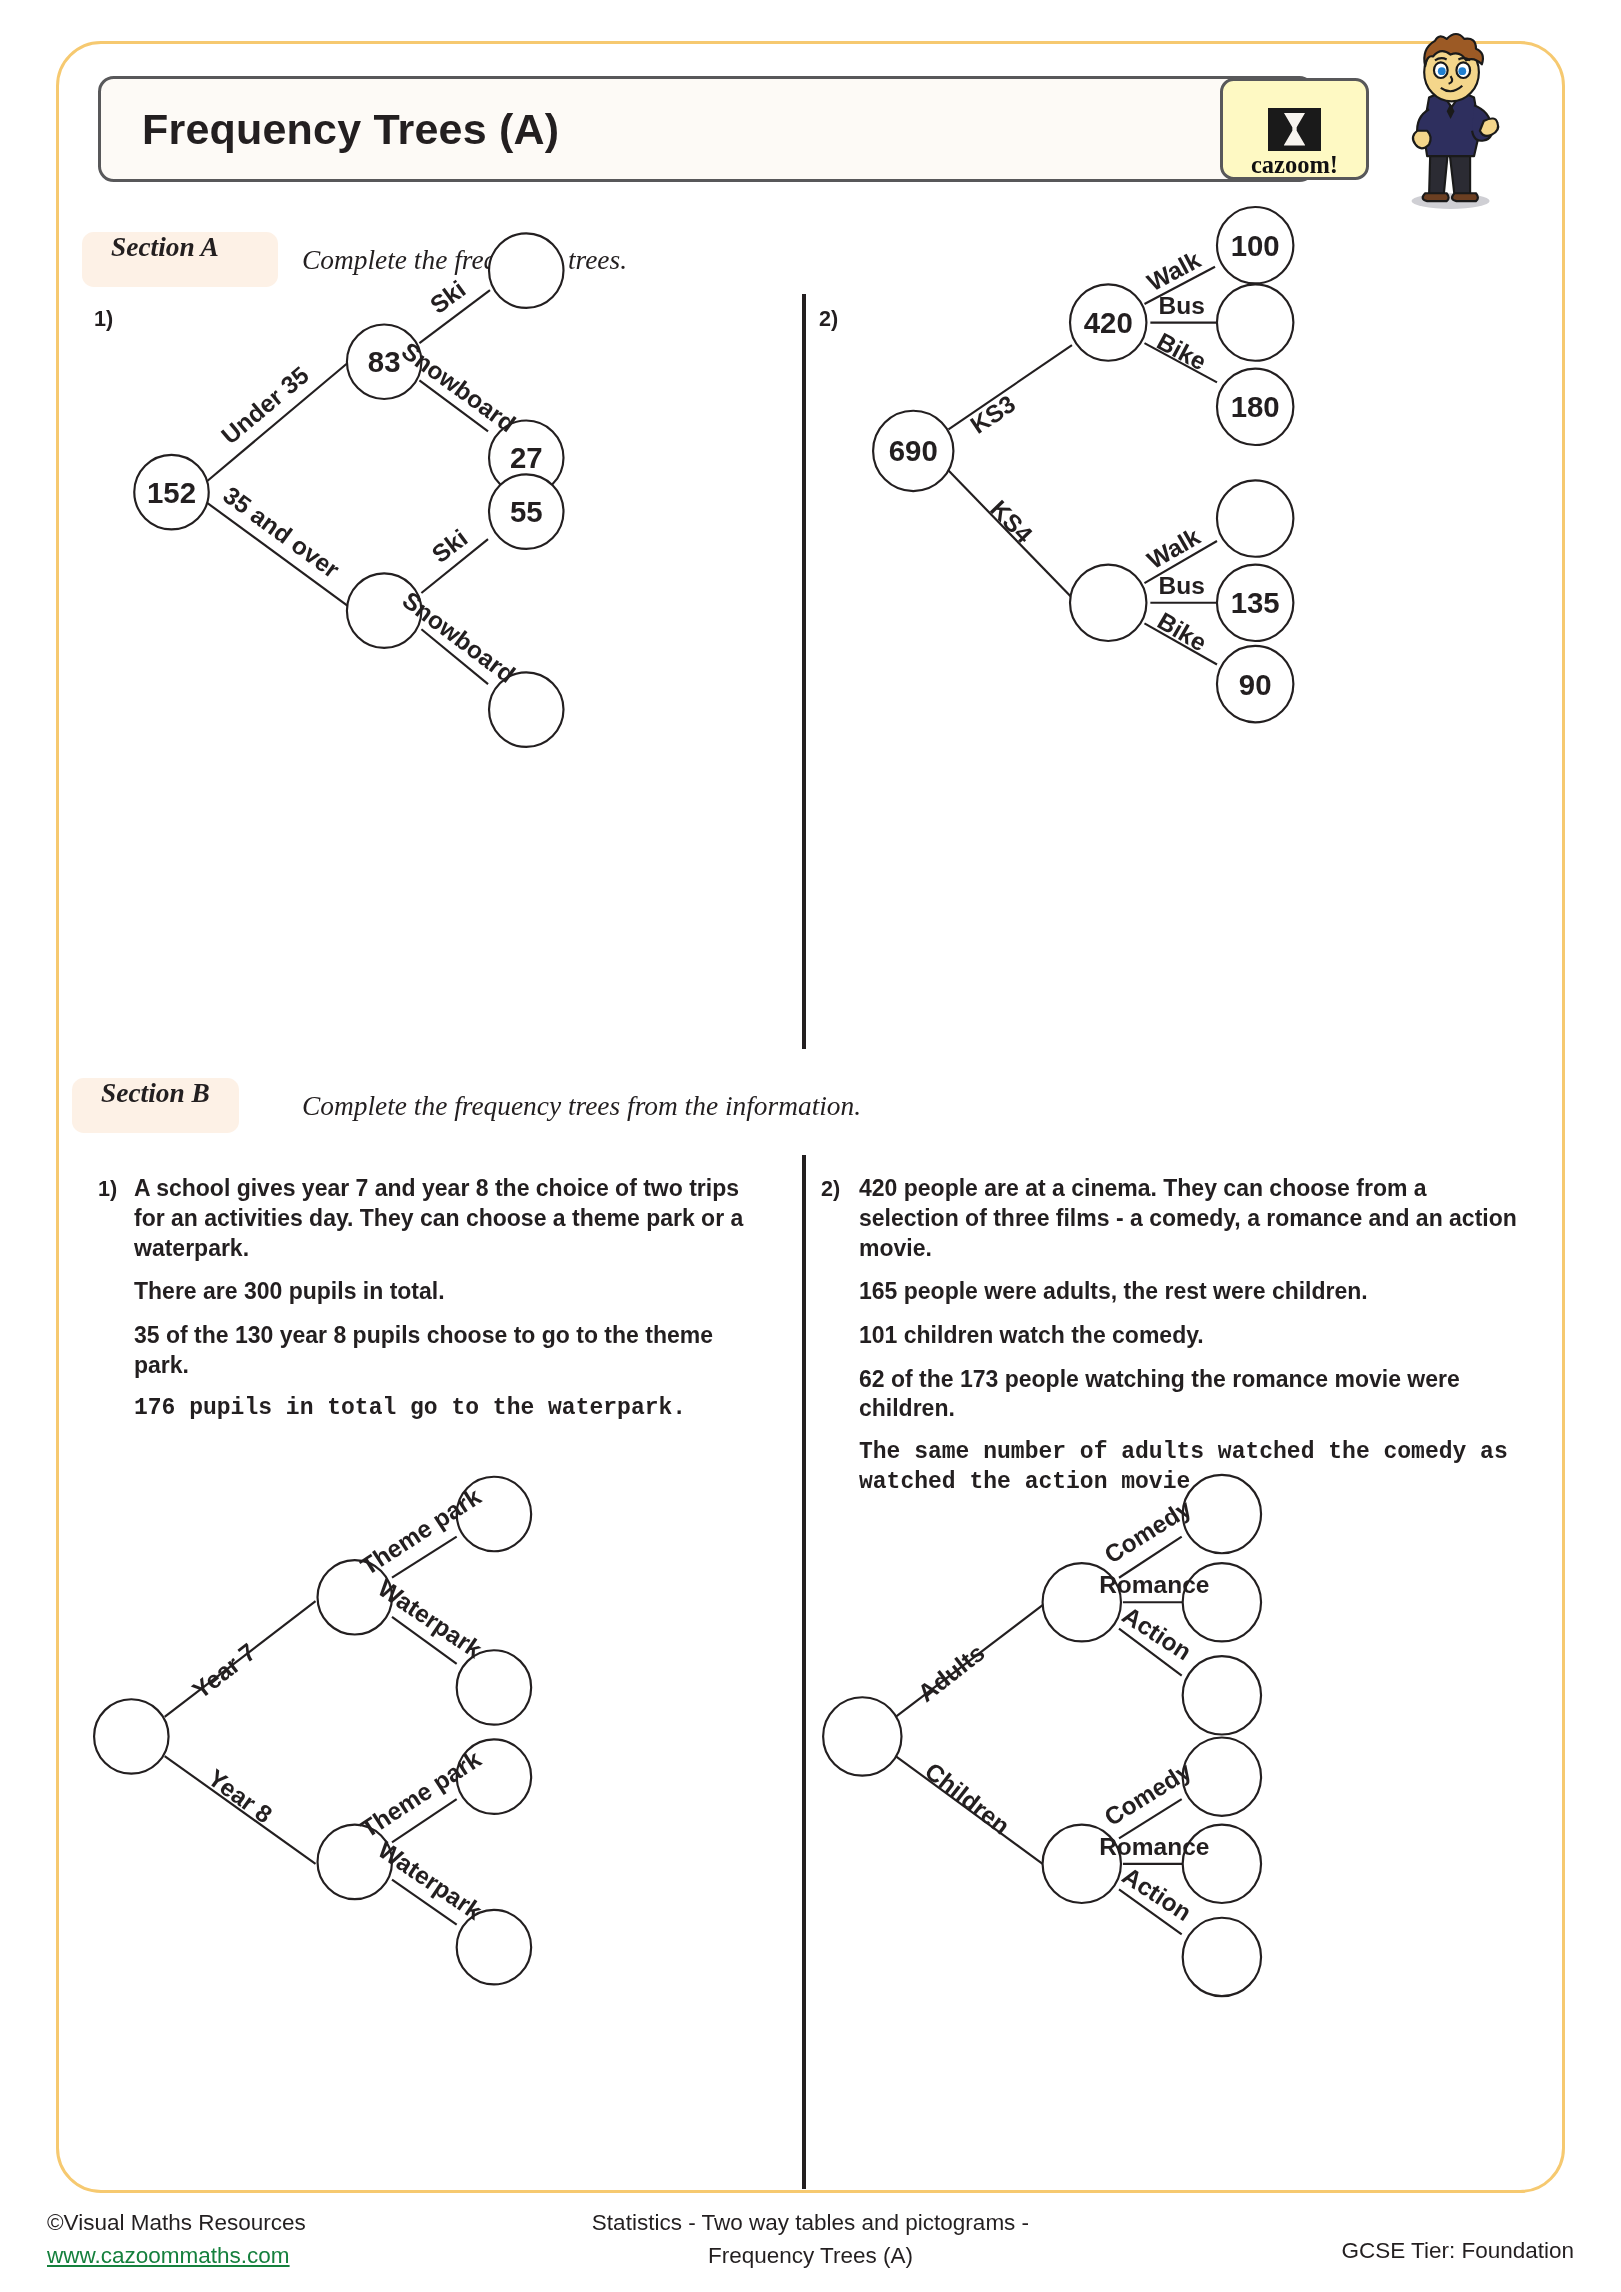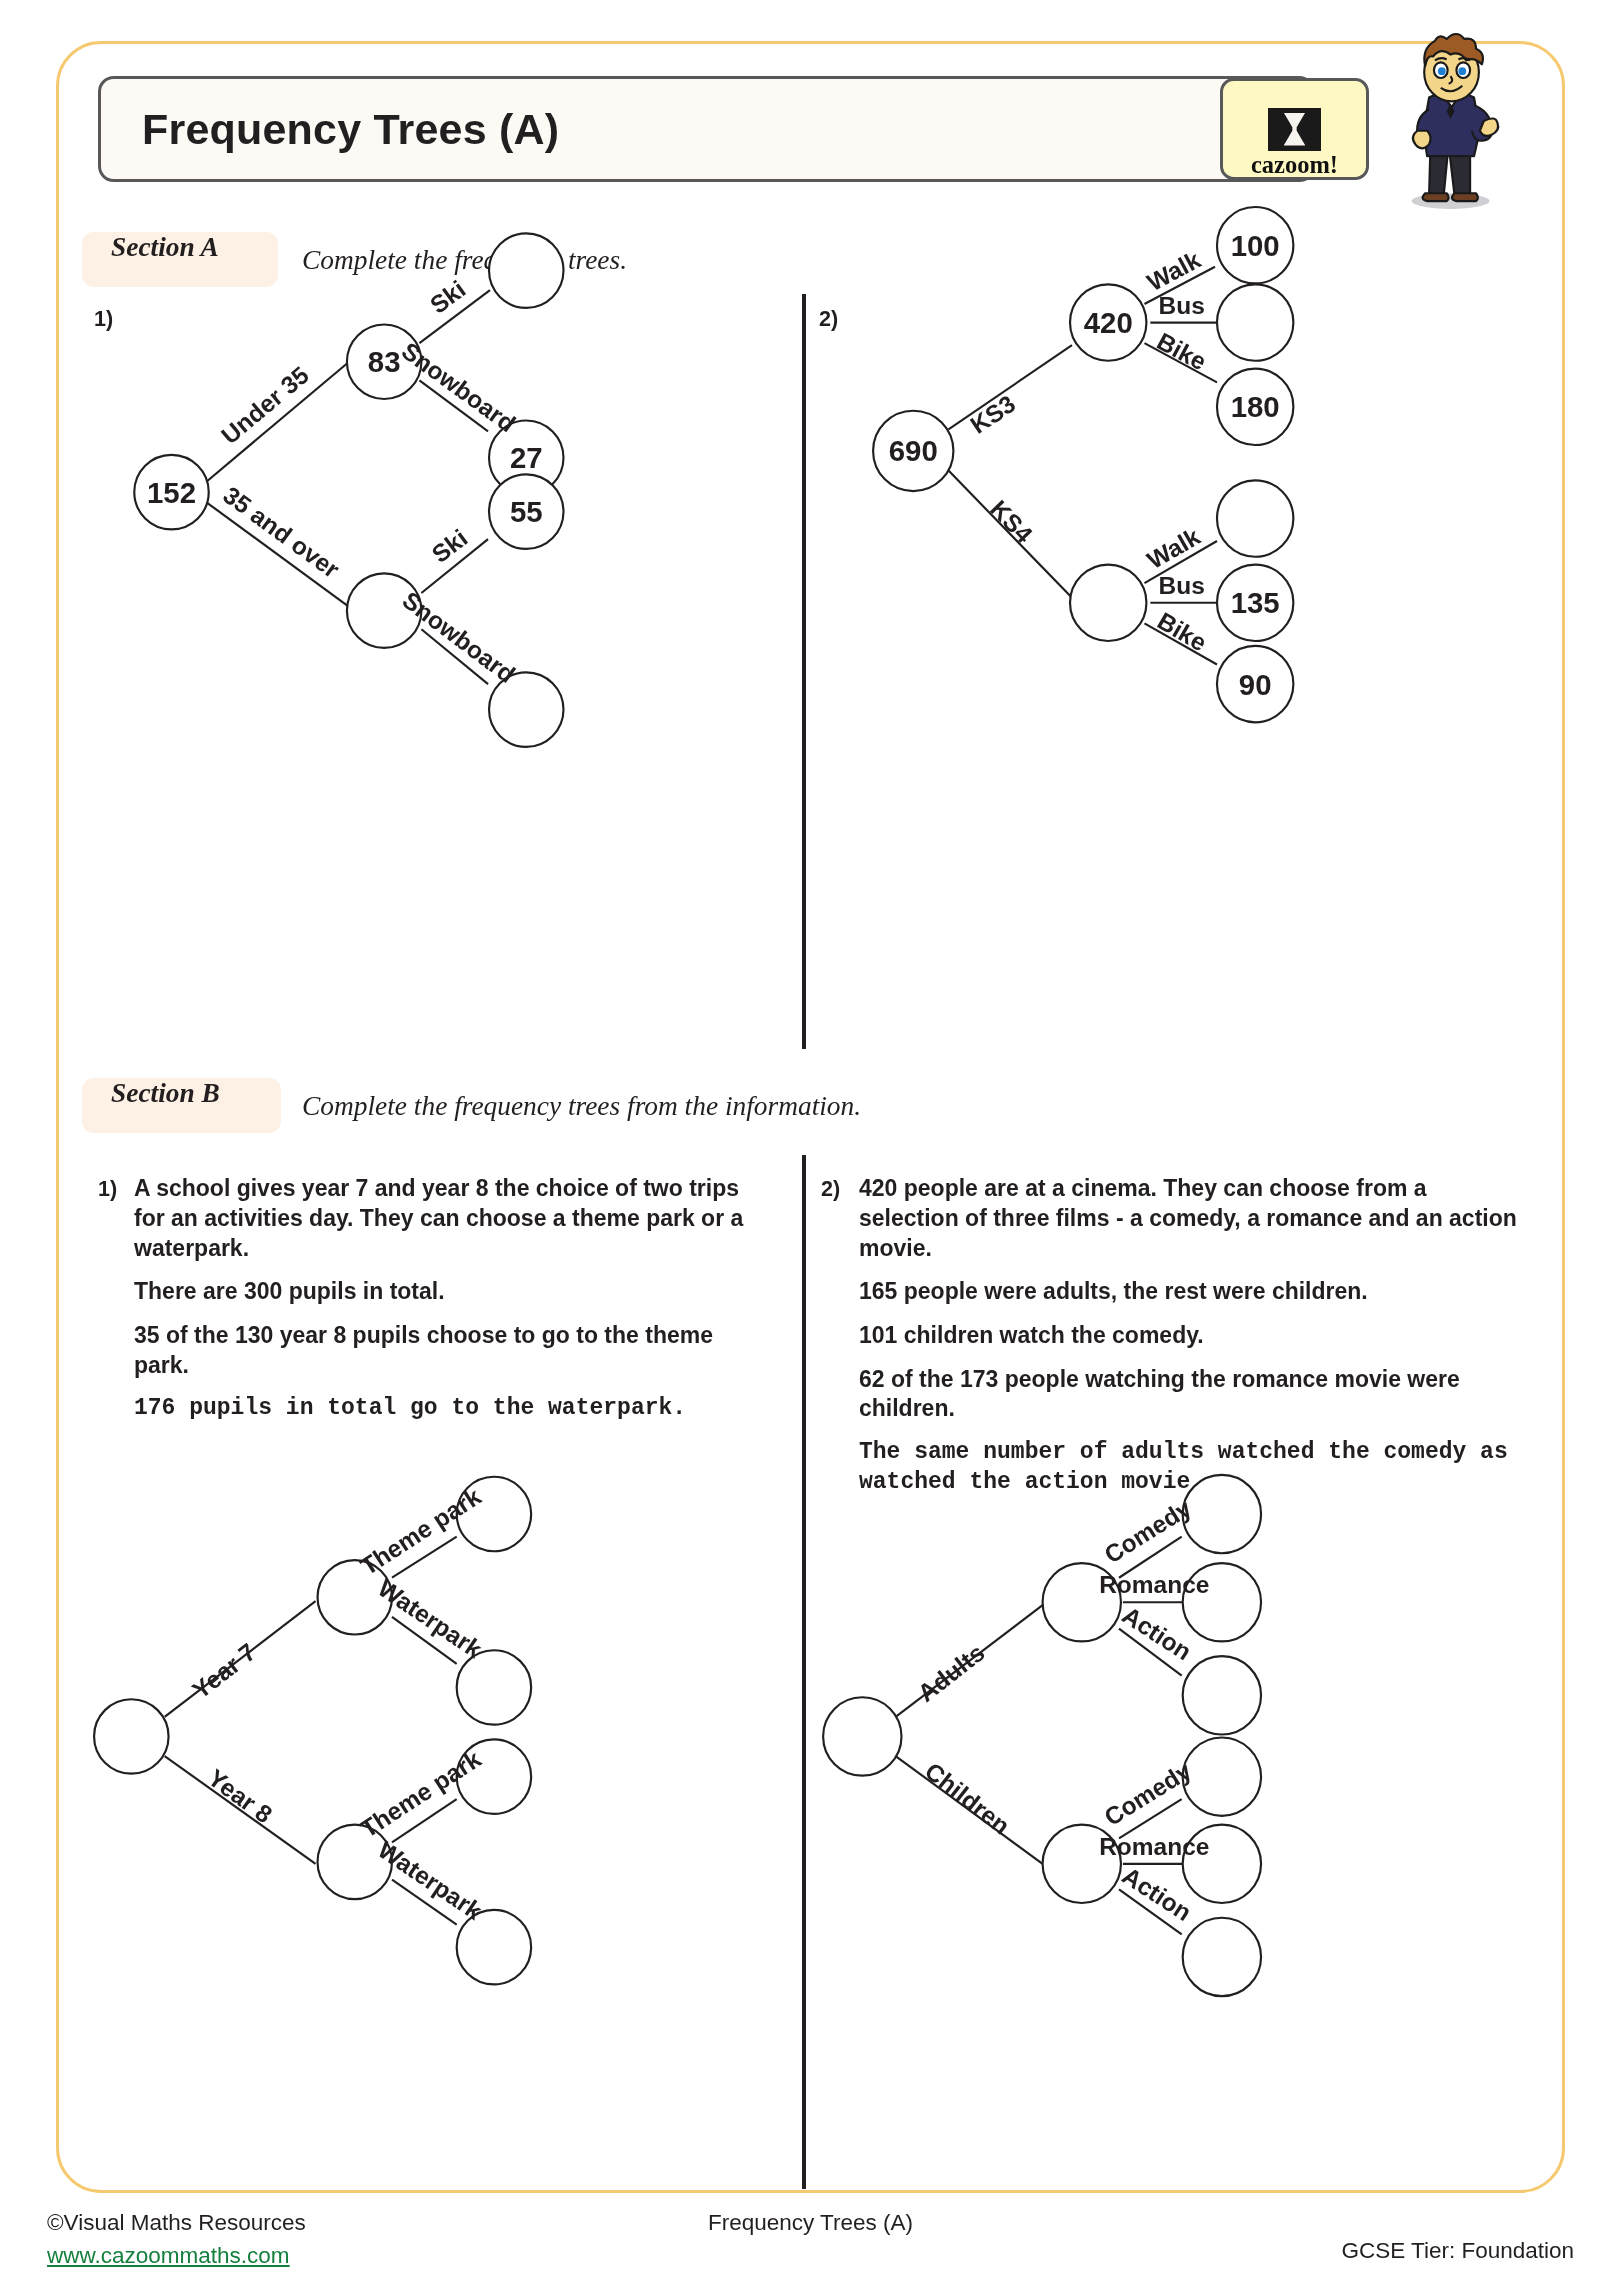--- a/index.html
+++ b/index.html
@@ -238,21 +238,21 @@
   <text class="edge" x="172" y="130" transform="rotate(-34 172 130)">KS3</text>
   <text class="edge" x="180" y="238" transform="rotate(46 180 238)">KS4</text>
   <text class="edge" x="356" y="-16" transform="rotate(-28 356 -16)">Walk</text>
   <text class="edge" x="360" y="20">Bus</text>
   <text class="edge" x="356" y="66" transform="rotate(28 356 66)">Bike</text>
   <text class="edge" x="356" y="267" transform="rotate(-30 356 267)">Walk</text>
   <text class="edge" x="360" y="306">Bus</text>
   <text class="edge" x="356" y="352" transform="rotate(30 356 352)">Bike</text>
 </svg>
 
-<div class="section-chip" style="left:82px;top:1078px;width:199px;">
+<div class="section-chip" style="left:72px;top:1078px;width:167px;">
   <span class="label">Section B</span>
 </div>
 <div class="section-instr" style="left:302px;top:1091px;">Complete the frequency trees from the information.</div>
 
 <div class="vdiv" style="left:802px;top:1155px;height:1034px;"></div>
 
 <div class="qnum" style="left:98px;top:1176px;">1)</div>
 <div class="qtext" style="left:134px;top:1174px;width:637px;">
   <p>A school gives year 7 and year 8 the choice of two trips for an activities day. They can choose a theme park or a waterpark.</p>
   <p>There are 300 pupils in total.</p>
@@ -352,17 +352,18 @@
   <text class="edge" x="332" y="453">Romance</text>
   <text class="edge" x="330" y="500" transform="rotate(33 330 500)">Action</text>
 </svg>
 
 <div class="footer">
   <div class="foot-left">
     <div>©Visual Maths Resources</div>
     <a href="#">www.cazoommaths.com</a>
   </div>
   <div class="foot-mid">
+    <div>Statistics - Two way tables and pictograms -</div>
     <div>Frequency Trees (A)</div>
   </div>
   <div class="foot-right">GCSE Tier: Foundation</div>
 </div>
 
 
 </body></html>

